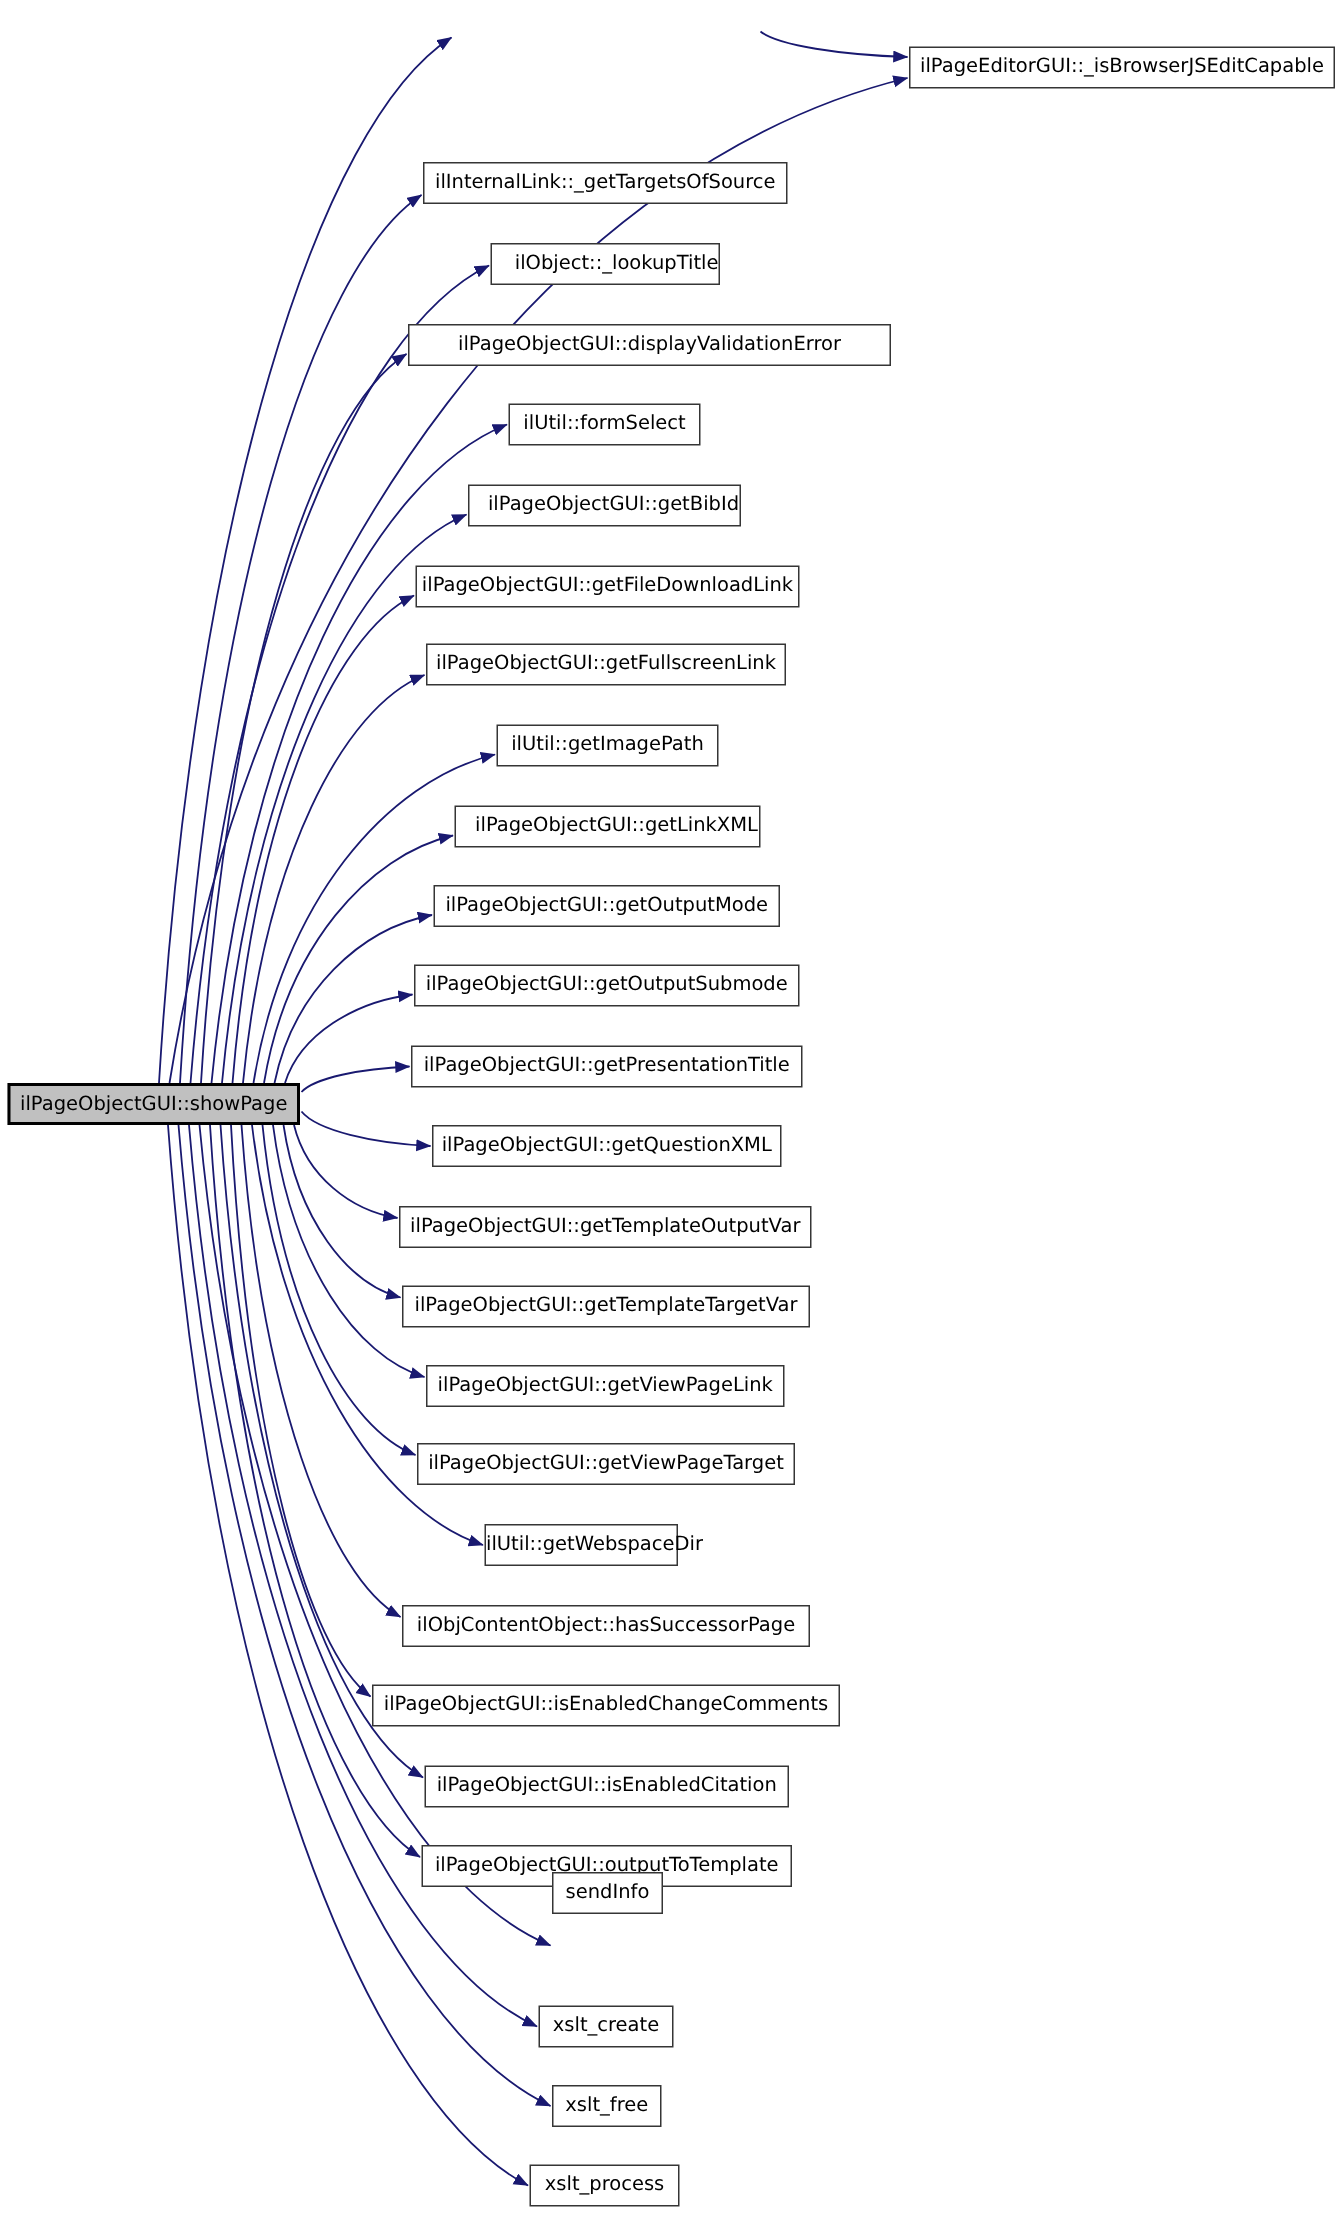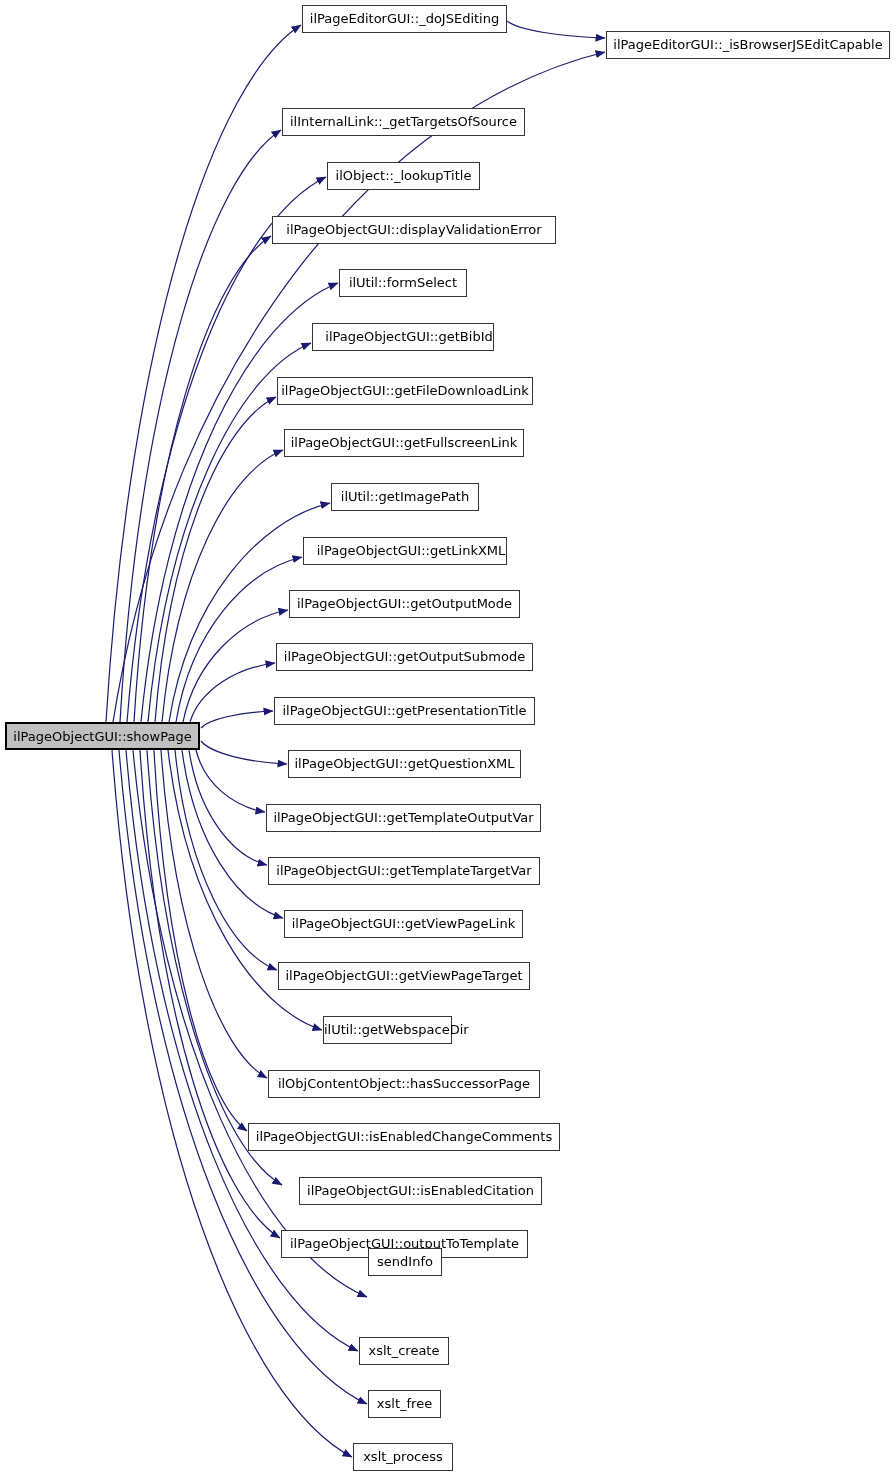--- a/index.html
+++ b/index.html
@@ -80,41 +80,40 @@
         <path d="M140,750 C156.8,1018.4 217.0,1199.0 280,1238" fill="none" stroke="#191970" stroke-width="1.2" marker-end="url(#ah)"></path>
         <path d="M133,750 C161.1,1050.8 261.7,1253.2 367,1297" fill="none" stroke="#191970" stroke-width="1.2" marker-end="url(#ah)"></path>
         <path d="M126,750 C153.8,1080.5 253.6,1302.9 358,1351" fill="none" stroke="#191970" stroke-width="1.2" marker-end="url(#ah)"></path>
         <path d="M119,750 C148.8,1109.7 255.4,1351.7 367,1404" fill="none" stroke="#191970" stroke-width="1.2" marker-end="url(#ah)"></path>
         <path d="M112,750 C140.8,1138.8 244.0,1400.4 352,1457" fill="none" stroke="#191970" stroke-width="1.2" marker-end="url(#ah)"></path>
         <path d="M507,21 C518.8,30.4 560.9,36.6 605,38" fill="none" stroke="#191970" stroke-width="1.2" marker-end="url(#ah)"></path>
       </g>
   </svg>
 
 <div class="node root" style="left: 5px; top: 722px; width: 195px;">ilPageObjectGUI::showPage</div>
-    <div class="node" style="left: 302px; top: 5px; width: 205px;">ilPageEditorGUI::_doJSEditing</div>
     <div class="node" style="left: 606px; top: 31px; width: 284px;">ilPageEditorGUI::_isBrowserJSEditCapable</div>
     <div class="node" style="left: 282px; top: 108px; width: 243px;">ilInternalLink::_getTargetsOfSource</div>
-    <div class="node" style="left: 327px; top: 162px; width: 153px;">ilObject::_lookupTitle</div>
-    <div class="node" style="left: 272px; top: 216px; width: 284px;">ilPageObjectGUI::displayValidationError</div>
+    <div class="node" style="left: 327px; top: 162px; width: 153px; text-align: right;">ilObject::_lookupTitle</div>
+    <div class="node" style="left: 272px; top: 216px; width: 322px;">ilPageObjectGUI::displayValidationError</div>
     <div class="node" style="left: 339px; top: 269px; width: 128px;">ilUtil::formSelect</div>
     <div class="node" style="left: 312px; top: 323px; width: 182px; padding-left: 12px;">ilPageObjectGUI::getBibId</div>
     <div class="node" style="left: 277px; top: 377px; width: 256px;">ilPageObjectGUI::getFileDownloadLink</div>
     <div class="node" style="left: 284px; top: 429px; width: 240px;">ilPageObjectGUI::getFullscreenLink</div>
     <div class="node" style="left: 331px; top: 483px; width: 148px;">ilUtil::getImagePath</div>
     <div class="node" style="left: 303px; top: 537px; width: 204px; padding-left: 12px;">ilPageObjectGUI::getLinkXML</div>
     <div class="node" style="left: 289px; top: 590px; width: 231px;">ilPageObjectGUI::getOutputMode</div>
     <div class="node" style="left: 276px; top: 643px; width: 257px;">ilPageObjectGUI::getOutputSubmode</div>
     <div class="node" style="left: 274px; top: 697px; width: 261px;">ilPageObjectGUI::getPresentationTitle</div>
     <div class="node" style="left: 288px; top: 750px; width: 233px;">ilPageObjectGUI::getQuestionXML</div>
     <div class="node" style="left: 266px; top: 804px; width: 275px;">ilPageObjectGUI::getTemplateOutputVar</div>
     <div class="node" style="left: 268px; top: 857px; width: 272px;">ilPageObjectGUI::getTemplateTargetVar</div>
     <div class="node" style="left: 284px; top: 910px; width: 239px;">ilPageObjectGUI::getViewPageLink</div>
     <div class="node" style="left: 278px; top: 962px; width: 252px;">ilPageObjectGUI::getViewPageTarget</div>
     <div class="node" style="left: 323px; top: 1016px; width: 129px;">ilUtil::getWebspaceDir</div>
     <div class="node" style="left: 268px; top: 1070px; width: 272px;">ilObjContentObject::hasSuccessorPage</div>
     <div class="node" style="left: 248px; top: 1123px; width: 312px;">ilPageObjectGUI::isEnabledChangeComments</div>
-    <div class="node" style="left: 283px; top: 1177px; width: 243px; margin-left: 16px;">ilPageObjectGUI::isEnabledCitation</div>
+    <div class="node" style="left: 283px; top: 1177px; width: 243px;">ilPageObjectGUI::isEnabledCitation</div>
     <div class="node" style="left: 281px; top: 1230px; width: 247px;">ilPageObjectGUI::outputToTemplate</div>
     <div class="node" style="left: 368px; top: 1248px; width: 74px;">sendInfo</div>
     <div class="node" style="left: 359px; top: 1337px; width: 90px;">xslt_create</div>
     <div class="node" style="left: 368px; top: 1390px; width: 73px;">xslt_free</div>
     <div class="node" style="left: 353px; top: 1443px; width: 100px;">xslt_process</div>
   </div>
 
 </body></html>

